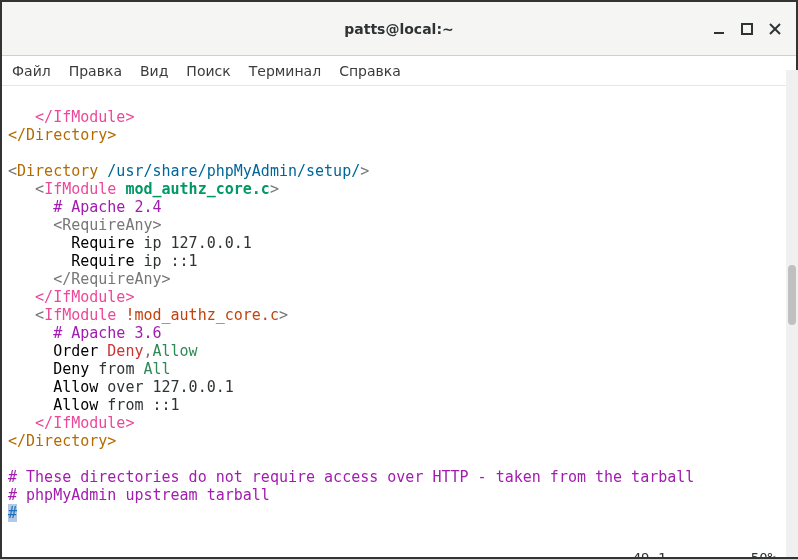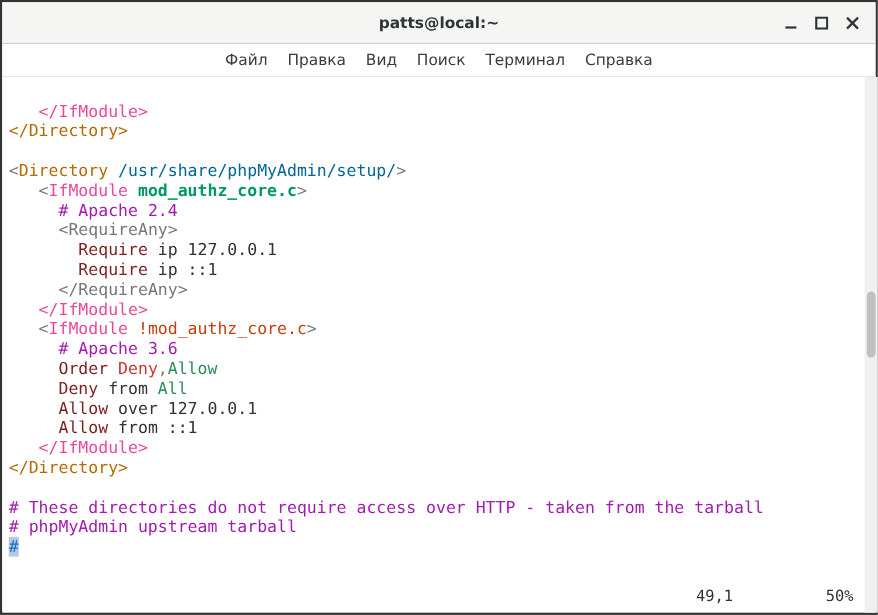--- a/index.html
+++ b/index.html
@@ -7,21 +7,21 @@
     background: #fff;
     font-family: "DejaVu Sans", "Liberation Sans", Arial, sans-serif;
     font-size: 13px;
     color: #2e3436;
     width: 798px;
     height: 559px;
     overflow: hidden;
     border: 2px solid #333;
   }
   .titlebar {
-    height: 38px;
+    height: 54px;
     background: #f5f5f4;
     border-bottom: 1px solid #d0d0d0;
     display: flex;
     align-items: center;
     justify-content: center;
     position: relative;
   }
   .titlebar-title {
     font-weight: bold;
     font-size: 14px;
@@ -47,21 +47,20 @@
   }
   .win-btn svg { display: block; }
   .menubar {
     height: 30px;
     background: #fff;
     border-bottom: 1px solid #e5e5e5;
     display: flex;
     align-items: center;
     padding: 0 10px;
     gap: 18px;
-    justify-content: center;
   }
   .menu-item {
     font-size: 14px;
     color: #3b3b3b;
     cursor: pointer;
   }
   .terminal {
     font-family: "DejaVu Sans Mono", "Liberation Mono", "Courier New", monospace;
     font-size: 15px;
     line-height: 18px;
@@ -72,21 +71,21 @@
     overflow: hidden;
     position: relative;
     background:#fff;
   }
   .c-tag    { color: #ec4899; text-align: right; } 
   .c-dir    { color: #b36b00; } 
   .c-path   { color: #006699; } 
   .c-mod    { color: #009966; font-weight: bold; } 
   .c-neg    { color: #c2410c; } 
   .c-cmt    { color: #a21caf; } 
-  .c-kw     { color: #7f1d1d; margin-top: 16px; } 
+  .c-kw     { color: #000000; margin-top: 16px; } 
   .c-deny   { color: #cc3333; } 
   .c-allow  { color: #2e8b57; } 
   .c-punct  { color: #777;    }
   .cursor-block {
     background: #b3c7e6;
     color: #1a73b8;
     display: inline-block;
   }
   .statusline {
     font-family: "DejaVu Sans Mono", "Liberation Mono", monospace;

